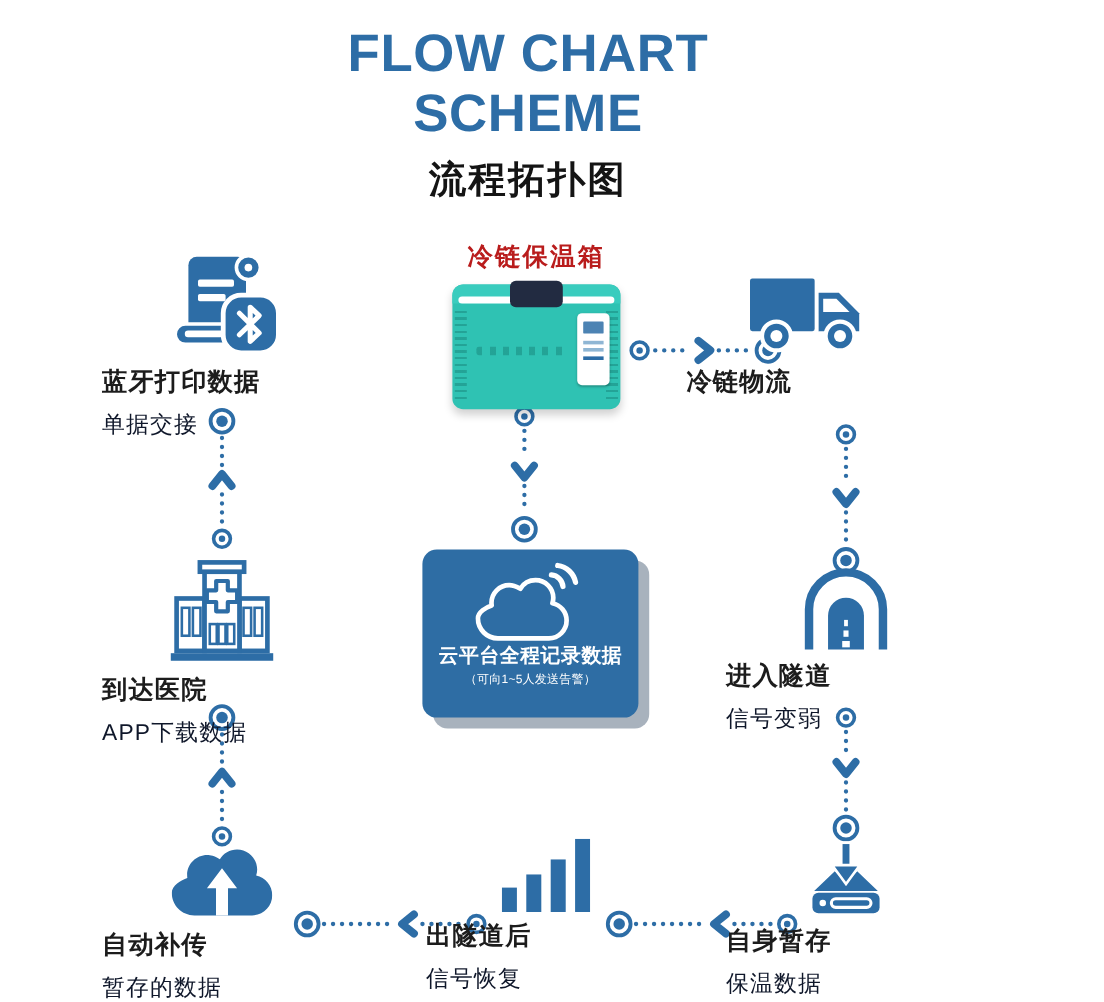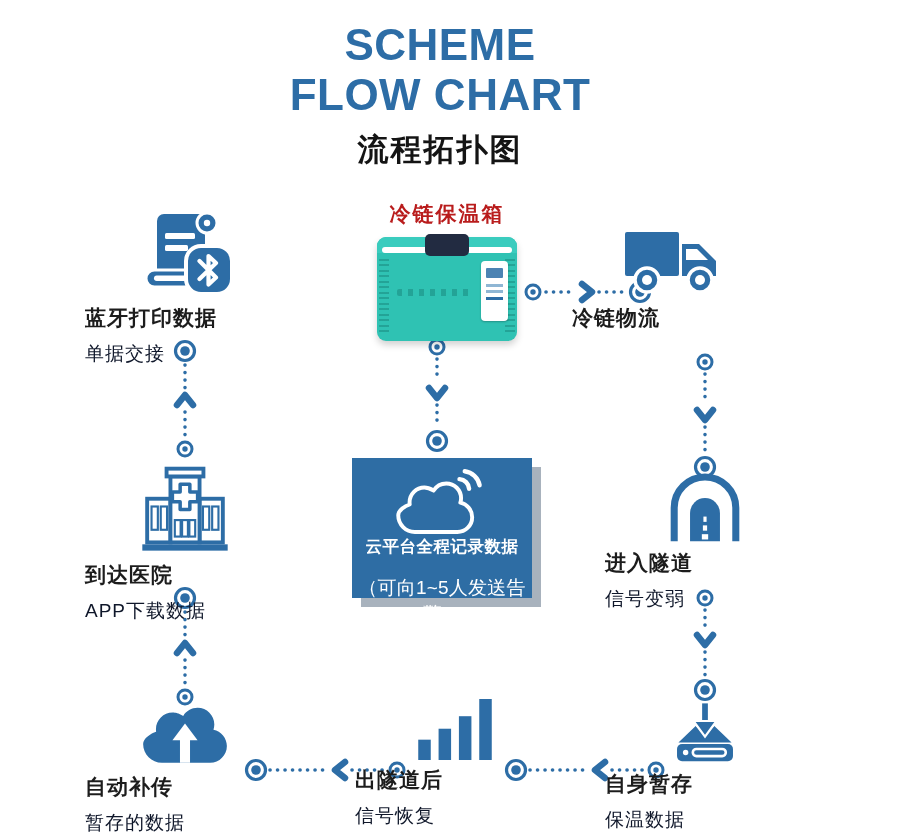--- a/index.html
+++ b/index.html
@@ -40,38 +40,38 @@
   .groove{position:absolute;left:20px;right:44px;top:52px;height:7px;border-radius:2px;
           background:repeating-linear-gradient(to right,rgba(8,92,85,.30) 0 5px,transparent 5px 11px);}
   .cooler-panel{position:absolute;top:24px;right:9px;width:27px;height:60px;background:#fff;
                 border-radius:4px;box-shadow:0 1px 2px rgba(0,0,0,.25);}
   .p-screen{display:block;margin:7px auto 0;width:17px;height:10px;background:#2d6da6;border-radius:1px;opacity:.85;}
   .p-btns{display:block;margin:6px auto 0;width:17px;height:3px;background:#8fb6d4;
           box-shadow:0 6px 0 #8fb6d4,0 13px 0 #2d6da6;}
 
   
   .cloud-card{position:absolute;left:352px;top:458px;width:180px;height:140px;background:#2e6da4;
-              border-radius:0;box-shadow:9px 9px 0 rgba(96,114,135,.55);text-align:center;color:#fff;}
+              border-radius:12px;box-shadow:9px 9px 0 rgba(96,114,135,.55);text-align:center;color:#fff;}
   .cloud-card svg{display:block;margin:8px auto 0;}
   .cc-line1{font-size:16.5px;font-weight:700;letter-spacing:.5px;}
-  .cc-line2{font-size:19px;margin-top:17px;letter-spacing:.2px;}
+  .cc-line2{font-size:10px;margin-top:1px;letter-spacing:.2px;}
 
   
   .connectors{position:absolute;left:0;top:0;pointer-events:none;}
   .dot{stroke:#2d6da6;stroke-width:3.6;stroke-linecap:round;stroke-dasharray:0.1 7.4;fill:none;}
 </style>
 </head>
 <body>
 
 <div class="canvas">
 
   <div class="header">
     <div class="title-en">
+      <div>FLOW CHART</div>
       <div>SCHEME</div>
-      <div>FLOW CHART</div>
     </div>
     <div class="title-cn">流程拓扑图</div>
   </div>
 
   <svg class="connectors" width="920" height="835" viewBox="0 0 920 835">
     <defs>
       <g id="mk-src">
           <circle r="7" fill="#fff" stroke="#2d6da6" stroke-width="3"></circle>
           <circle r="2.7" fill="#2d6da6"></circle>
         </g>

